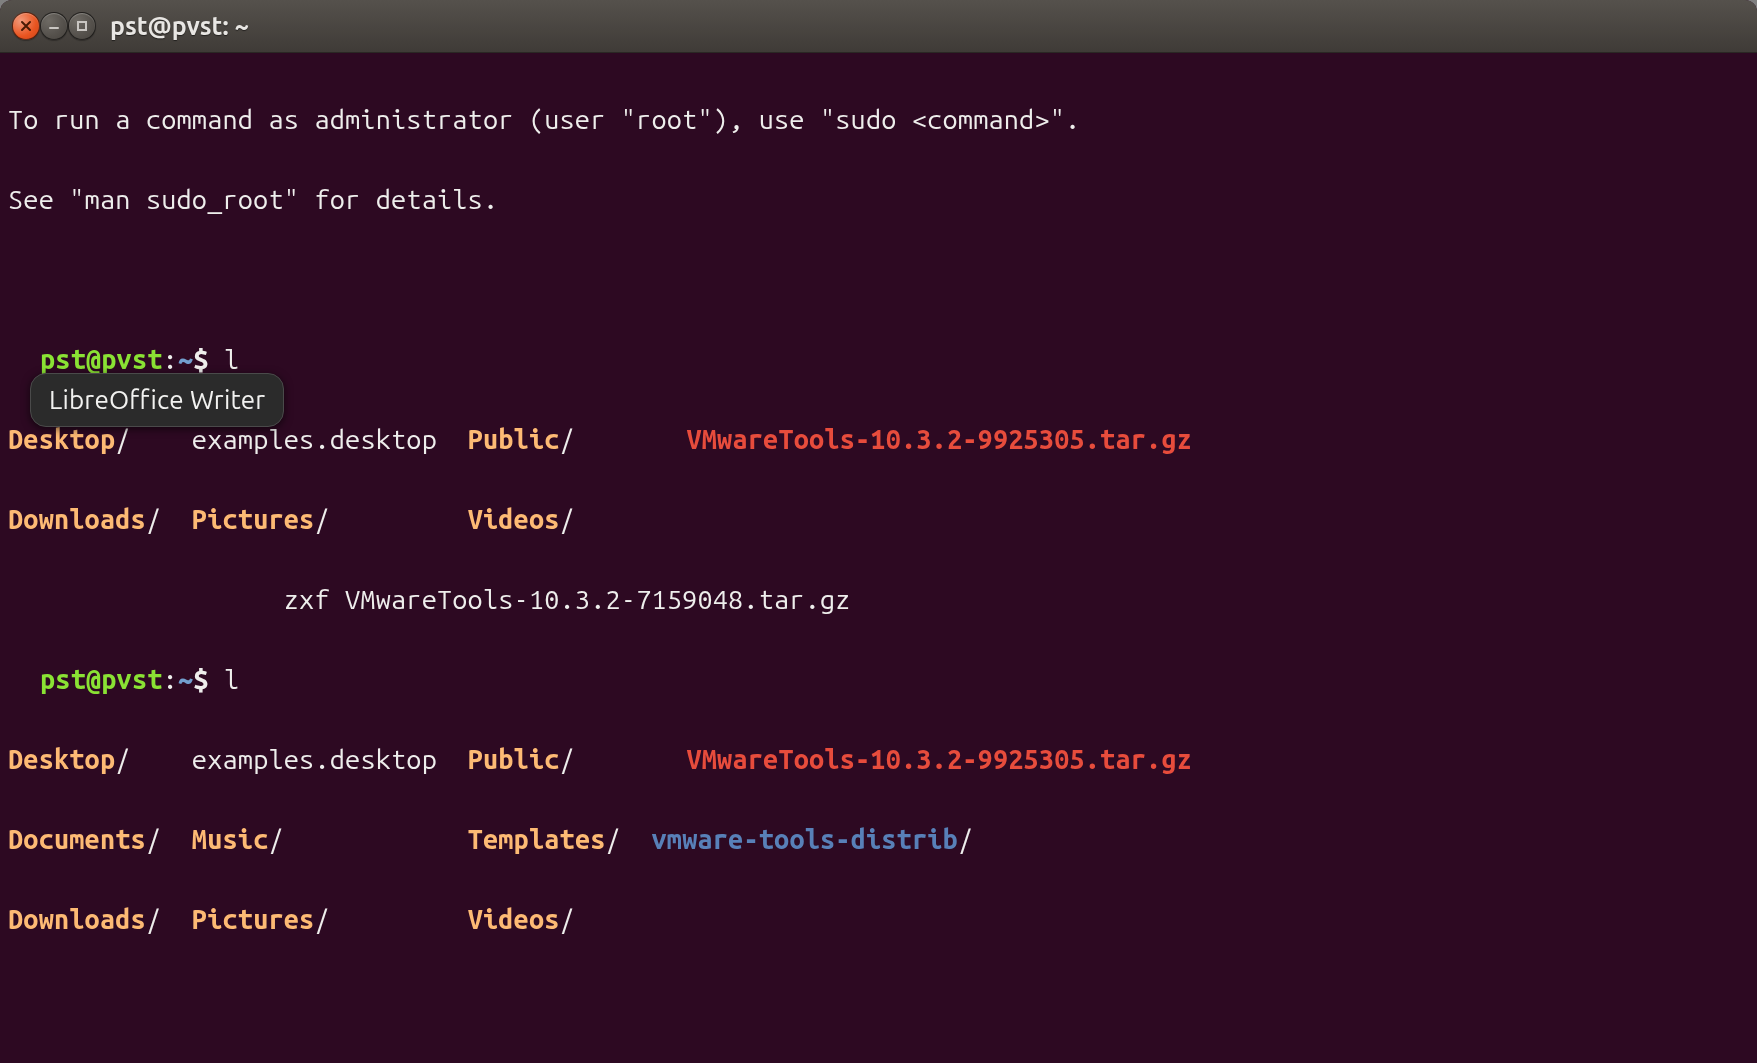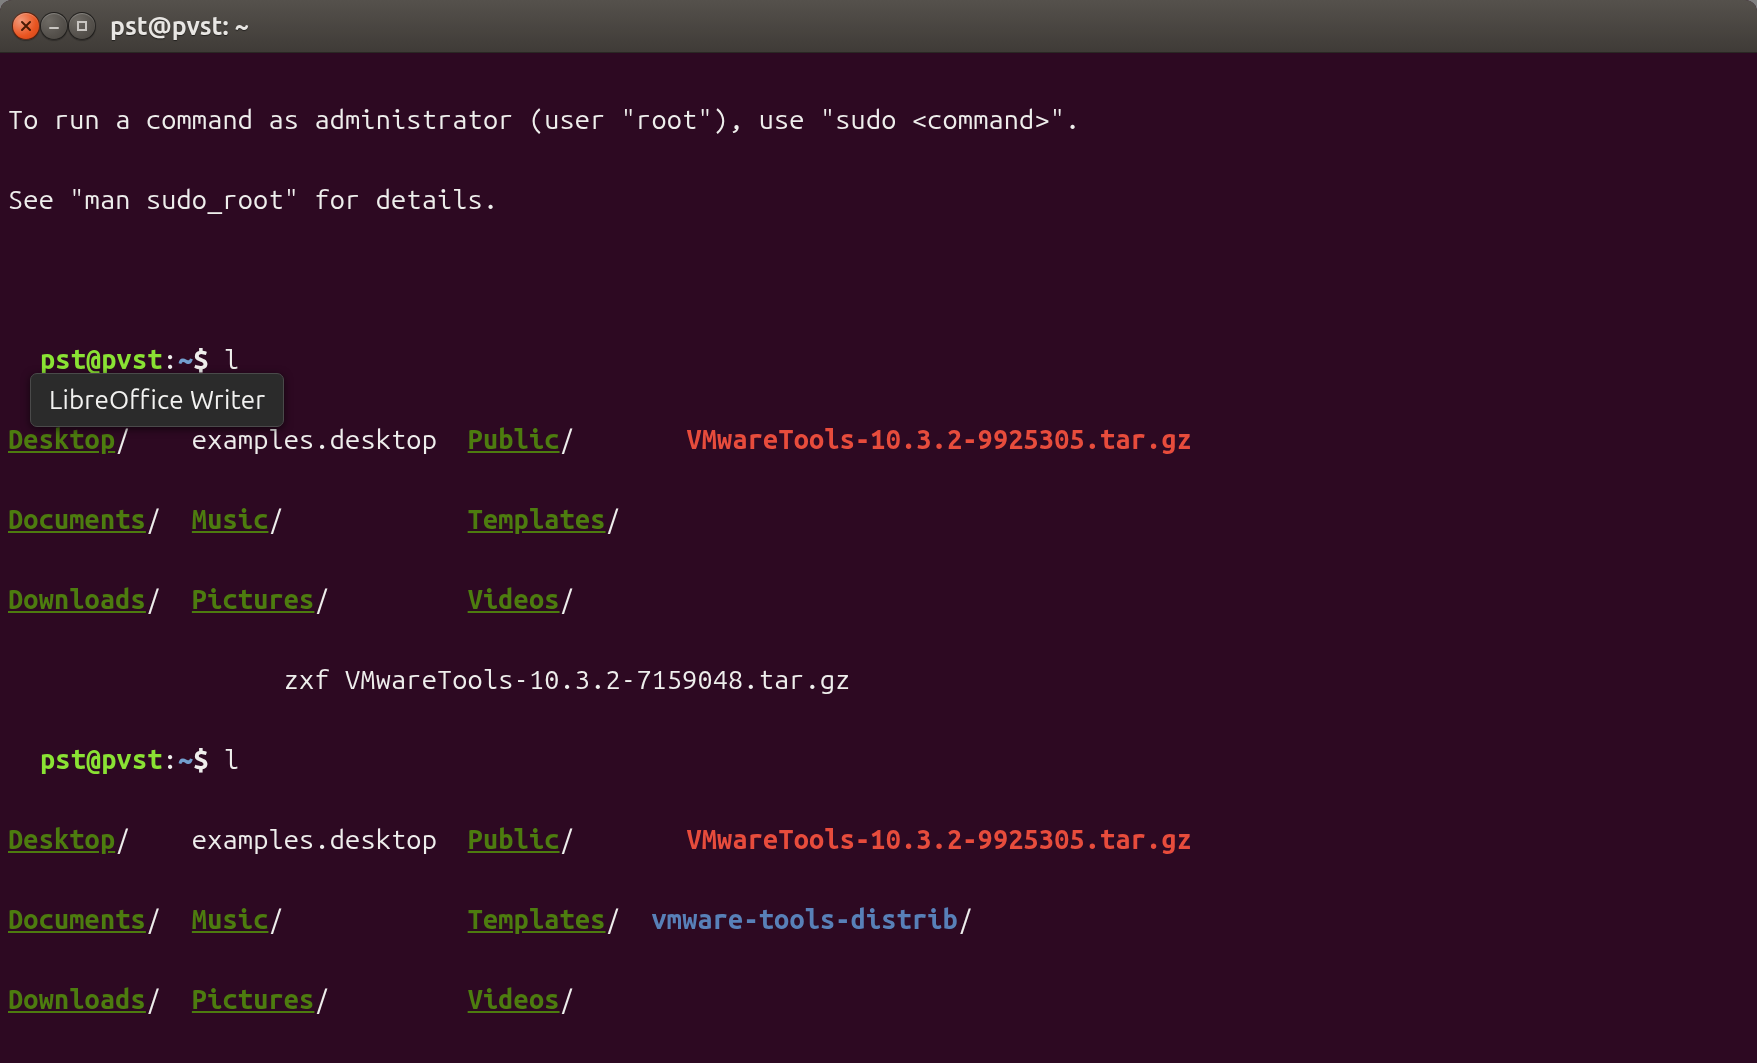--- a/index.html
+++ b/index.html
@@ -62,36 +62,36 @@
     line-height: 40px;
     padding: 6px 8px;
     white-space: pre;
     font-family: "Ubuntu Mono","DejaVu Sans Mono","Consolas",monospace;
     letter-spacing: 0.2px;
     position: relative;
   }
   .line { white-space: pre; }
   .userhost { color: #8ae234; font-weight: 700; margin-left: 32px; }
   .path { color: #729fcf; font-weight: 700; }
-  .dir { color: #4d7c0f; font-weight: 700; text-decoration: underline; }
+  .dir { color: #fdba74; font-weight: 700; }
   .dir2 { color: #5880b8; font-weight: 700; text-align: center; }
   .archive { color: #e74c3c; font-weight: 700; margin-left: 35px; }
   .white { color: #eeeeec; }
   .prompt-sym { color: #eeeeec; font-weight: 700; }
   .tooltip {
     position: absolute;
     left: 30px;
     top: 320px;
     background: #2b2b2b;
     color: #f2f2f0;
     font-family: "Ubuntu","DejaVu Sans",sans-serif;
     font-size: 26px;
     padding: 6px 18px;
     border: 1px solid #4a4a4a;
-    border-radius: 7px;
+    border-radius: 16px;
     box-shadow: 0 2px 8px rgba(0,0,0,0.6);
   }
 </style>
 </head>
 <body>
 
 <div class="window">
 
   <div class="titlebar">
     <div class="win-btn close-btn">
@@ -111,21 +111,20 @@
     </div>
     <div class="title-text">pst@pvst: ~</div>
   </div>
 
   <div class="terminal">
 <div class="line"><span class="white">To run a command as administrator (user "root"), use "sudo &lt;command&gt;".</span></div>
 <div class="line"><span class="white">See "man sudo_root" for details.</span></div>
 <div class="line"> </div>
 <div class="line"><span class="userhost">pst@pvst</span><span class="white">:</span><span class="path">~</span><span class="prompt-sym">$</span><span class="white"> </span><span class="white">l</span></div>
 <div class="line"><span class="dir">Desktop</span><span class="white">/</span><span class="white">    </span><span class="white">examples.desktop</span><span class="white">  </span><span class="dir">Public</span><span class="white">/</span><span class="white">     </span><span class="archive">VMwareTools-10.3.2-9925305.tar.gz</span></div>
-<div class="line"><span class="dir">Documents</span><span class="white">/</span><span class="white">  </span><span class="dir">Music</span><span class="white">/</span><span class="white">            </span><span class="dir">Templates</span><span class="white">/</span></div>
 <div class="line"><span class="dir">Downloads</span><span class="white">/</span><span class="white">  </span><span class="dir">Pictures</span><span class="white">/</span><span class="white">         </span><span class="dir">Videos</span><span class="white">/</span></div>
 <div class="line"><span class="white">                  </span><span class="white">zxf VMwareTools-10.3.2-7159048.tar.gz</span></div>
 <div class="line"><span class="userhost">pst@pvst</span><span class="white">:</span><span class="path">~</span><span class="prompt-sym">$</span><span class="white"> </span><span class="white">l</span></div>
 <div class="line"><span class="dir">Desktop</span><span class="white">/</span><span class="white">    </span><span class="white">examples.desktop</span><span class="white">  </span><span class="dir">Public</span><span class="white">/</span><span class="white">     </span><span class="archive">VMwareTools-10.3.2-9925305.tar.gz</span></div>
 <div class="line"><span class="dir">Documents</span><span class="white">/</span><span class="white">  </span><span class="dir">Music</span><span class="white">/</span><span class="white">            </span><span class="dir">Templates</span><span class="white">/</span><span class="white">  </span><span class="dir2">vmware-tools-distrib</span><span class="white">/</span></div>
 <div class="line"><span class="dir">Downloads</span><span class="white">/</span><span class="white">  </span><span class="dir">Pictures</span><span class="white">/</span><span class="white">         </span><span class="dir">Videos</span><span class="white">/</span></div>
 <div class="line"></div>
 
 
     <div class="tooltip">LibreOffice Writer</div>

